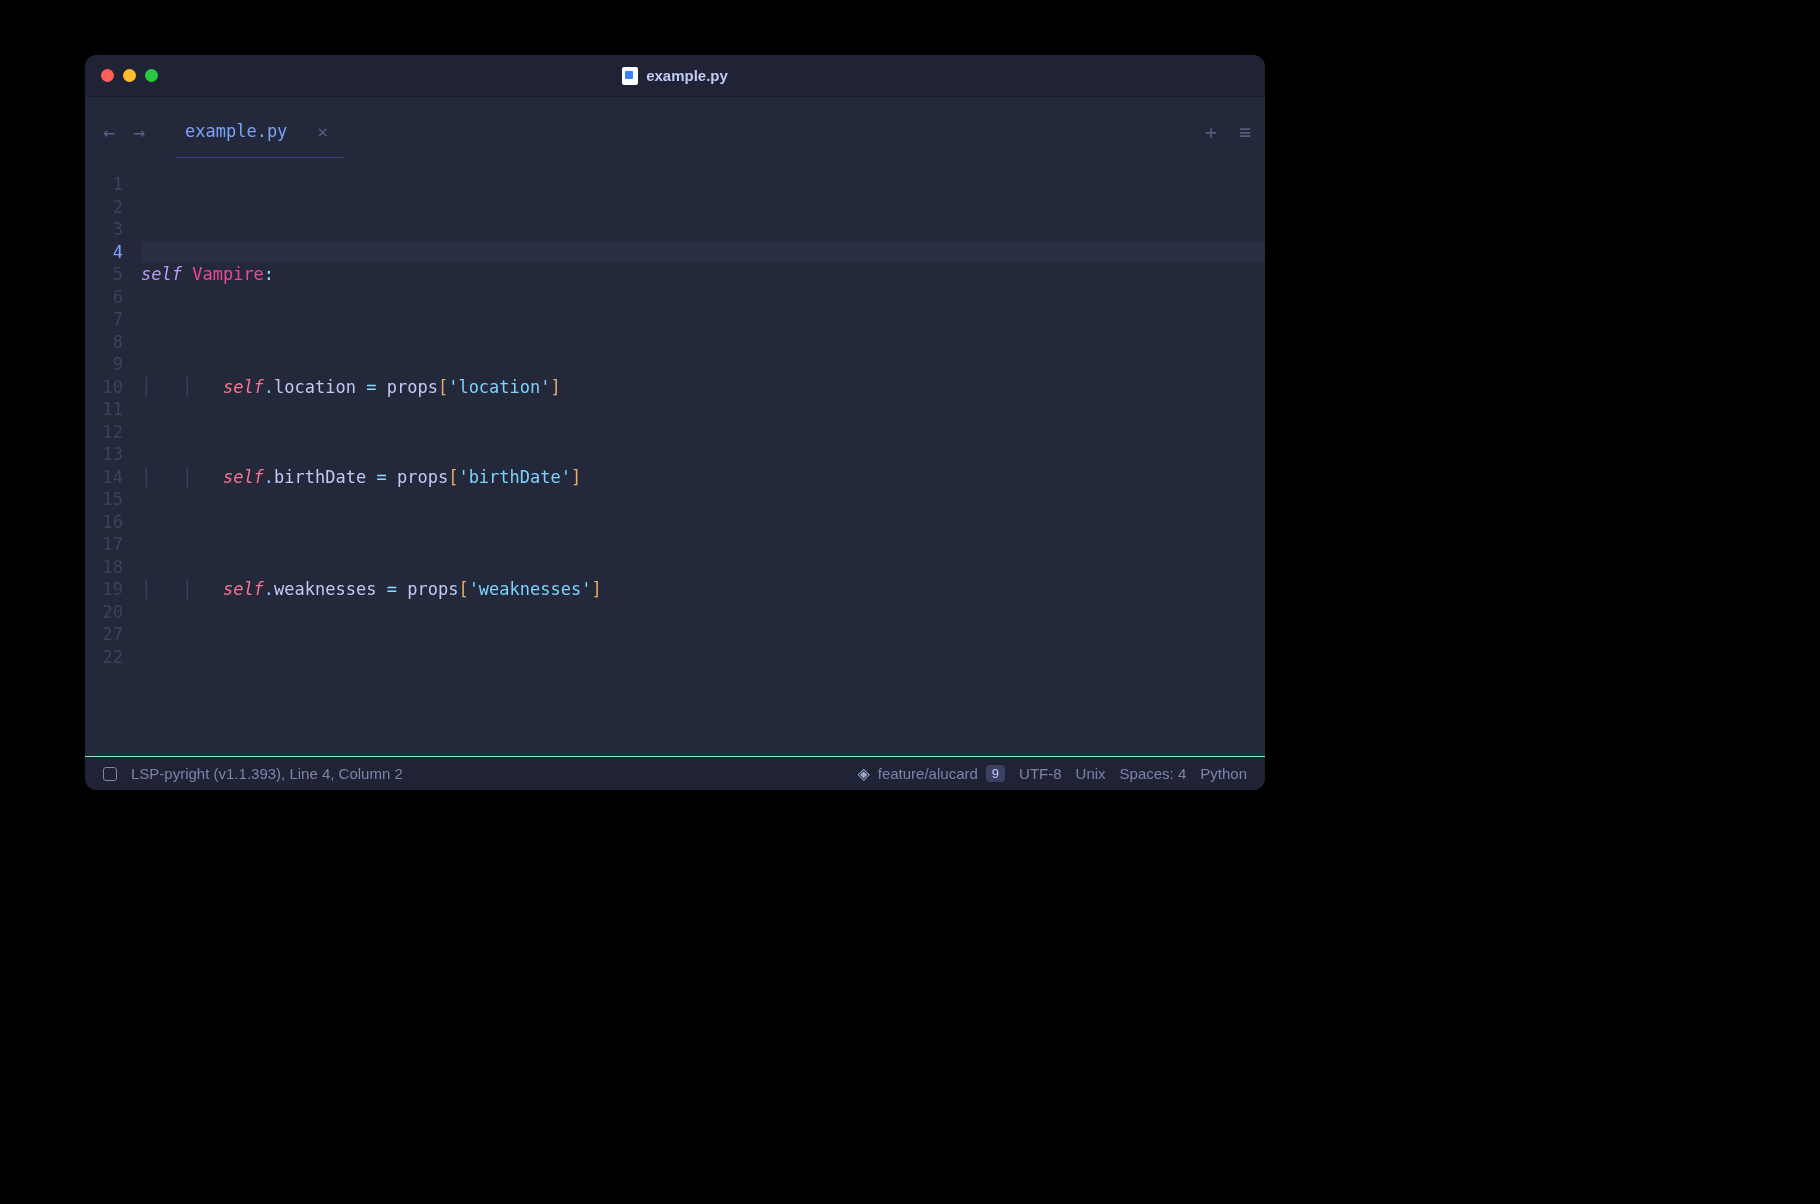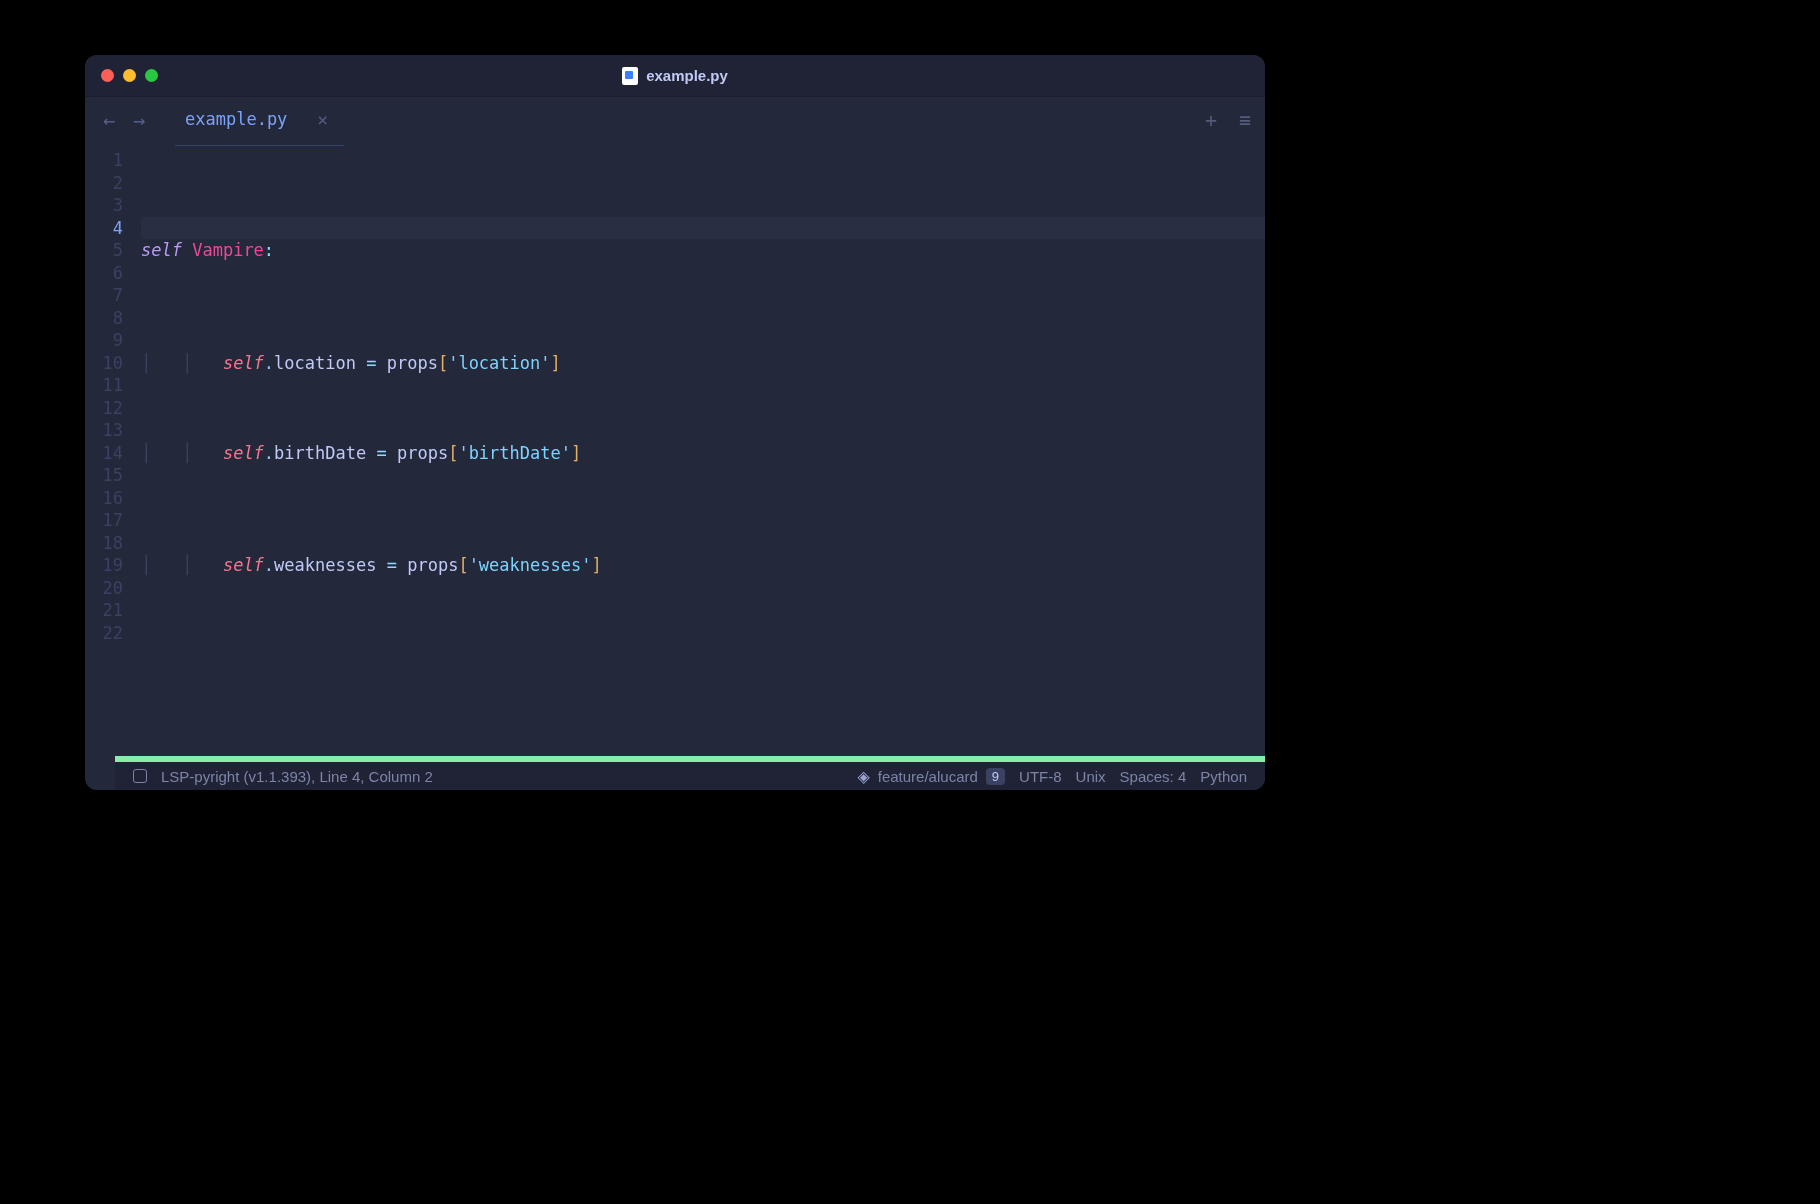--- a/index.html
+++ b/index.html
@@ -17,20 +17,21 @@
   }
   .window {
     width: 1180px;
     height: 735px;
     background: #24283b;
     border-radius: 12px;
     overflow: hidden;
     display: flex;
     flex-direction: column;
     box-shadow: 0 20px 60px rgba(0,0,0,0.6);
+    gap: 12px;
   }
   
   .titlebar {
     height: 42px;
     background: #1f2335;
     display: flex;
     align-items: center;
     position: relative;
     border-bottom: 1px solid #1b1e2e;
   }
@@ -151,28 +152,27 @@
   .punc { color:#9abdf5; }
   .brace { color:#e0af68; }
   .str { color:#7dd3fc; }
   .param { color:#e0af68; }
   .var { color:#c0caf5; }
   .dunder { color:#7aa2f7; }
   
   .status {
     height: 34px;
     background:#1f2335;
-    border-top:6px solid #86efac;
+    border-top:1px solid #86efac;
     display:flex; align-items:center;
     padding: 0 18px;
     color:#7c84a8;
     font-size:15px;
     font-family: -apple-system,"Segoe UI",sans-serif;
     gap: 14px;
-    margin-left: 30px;
   }
   .status .box-icon {
     width:14px; height:14px; border:1.5px solid #7c84a8; border-radius:3px;
   }
   .status .spacer { flex:1; }
   .status .seg { display:flex; align-items:center; gap:8px; cursor:pointer; }
   .branch-icon { font-size:16px; color:#9aa5ce; transform:rotate(0deg); }
   .badge {
     background:#3b4162; color:#c0caf5;
     padding:1px 6px; border-radius:4px; font-size:13px;
@@ -227,21 +227,21 @@
         <div>11</div>
         <div>12</div>
         <div>13</div>
         <div>14</div>
         <div>15</div>
         <div>16</div>
         <div>17</div>
         <div>18</div>
         <div>19</div>
         <div>20</div>
-        <div>21</div>
+        <div>27</div>
         <div>22</div>
       </div>
     <div class="code">
       <div class="current-line-bg" style="top:calc(6px + 22.5px * 3);"></div>
 
       <div class="codeline"><span class="kw">self</span><span> </span><span class="cls">Vampire</span><span class="op">:</span></div>
 
 
       <div class="codeline"><span class="ig">│   </span><span class="ig">│   </span><span class="self">self</span><span class="punc">.</span><span class="prop">location</span><span class="op"> = </span><span class="var">props</span><span class="brace">[</span><span class="str">'location'</span><span class="brace">]</span></div>
 

